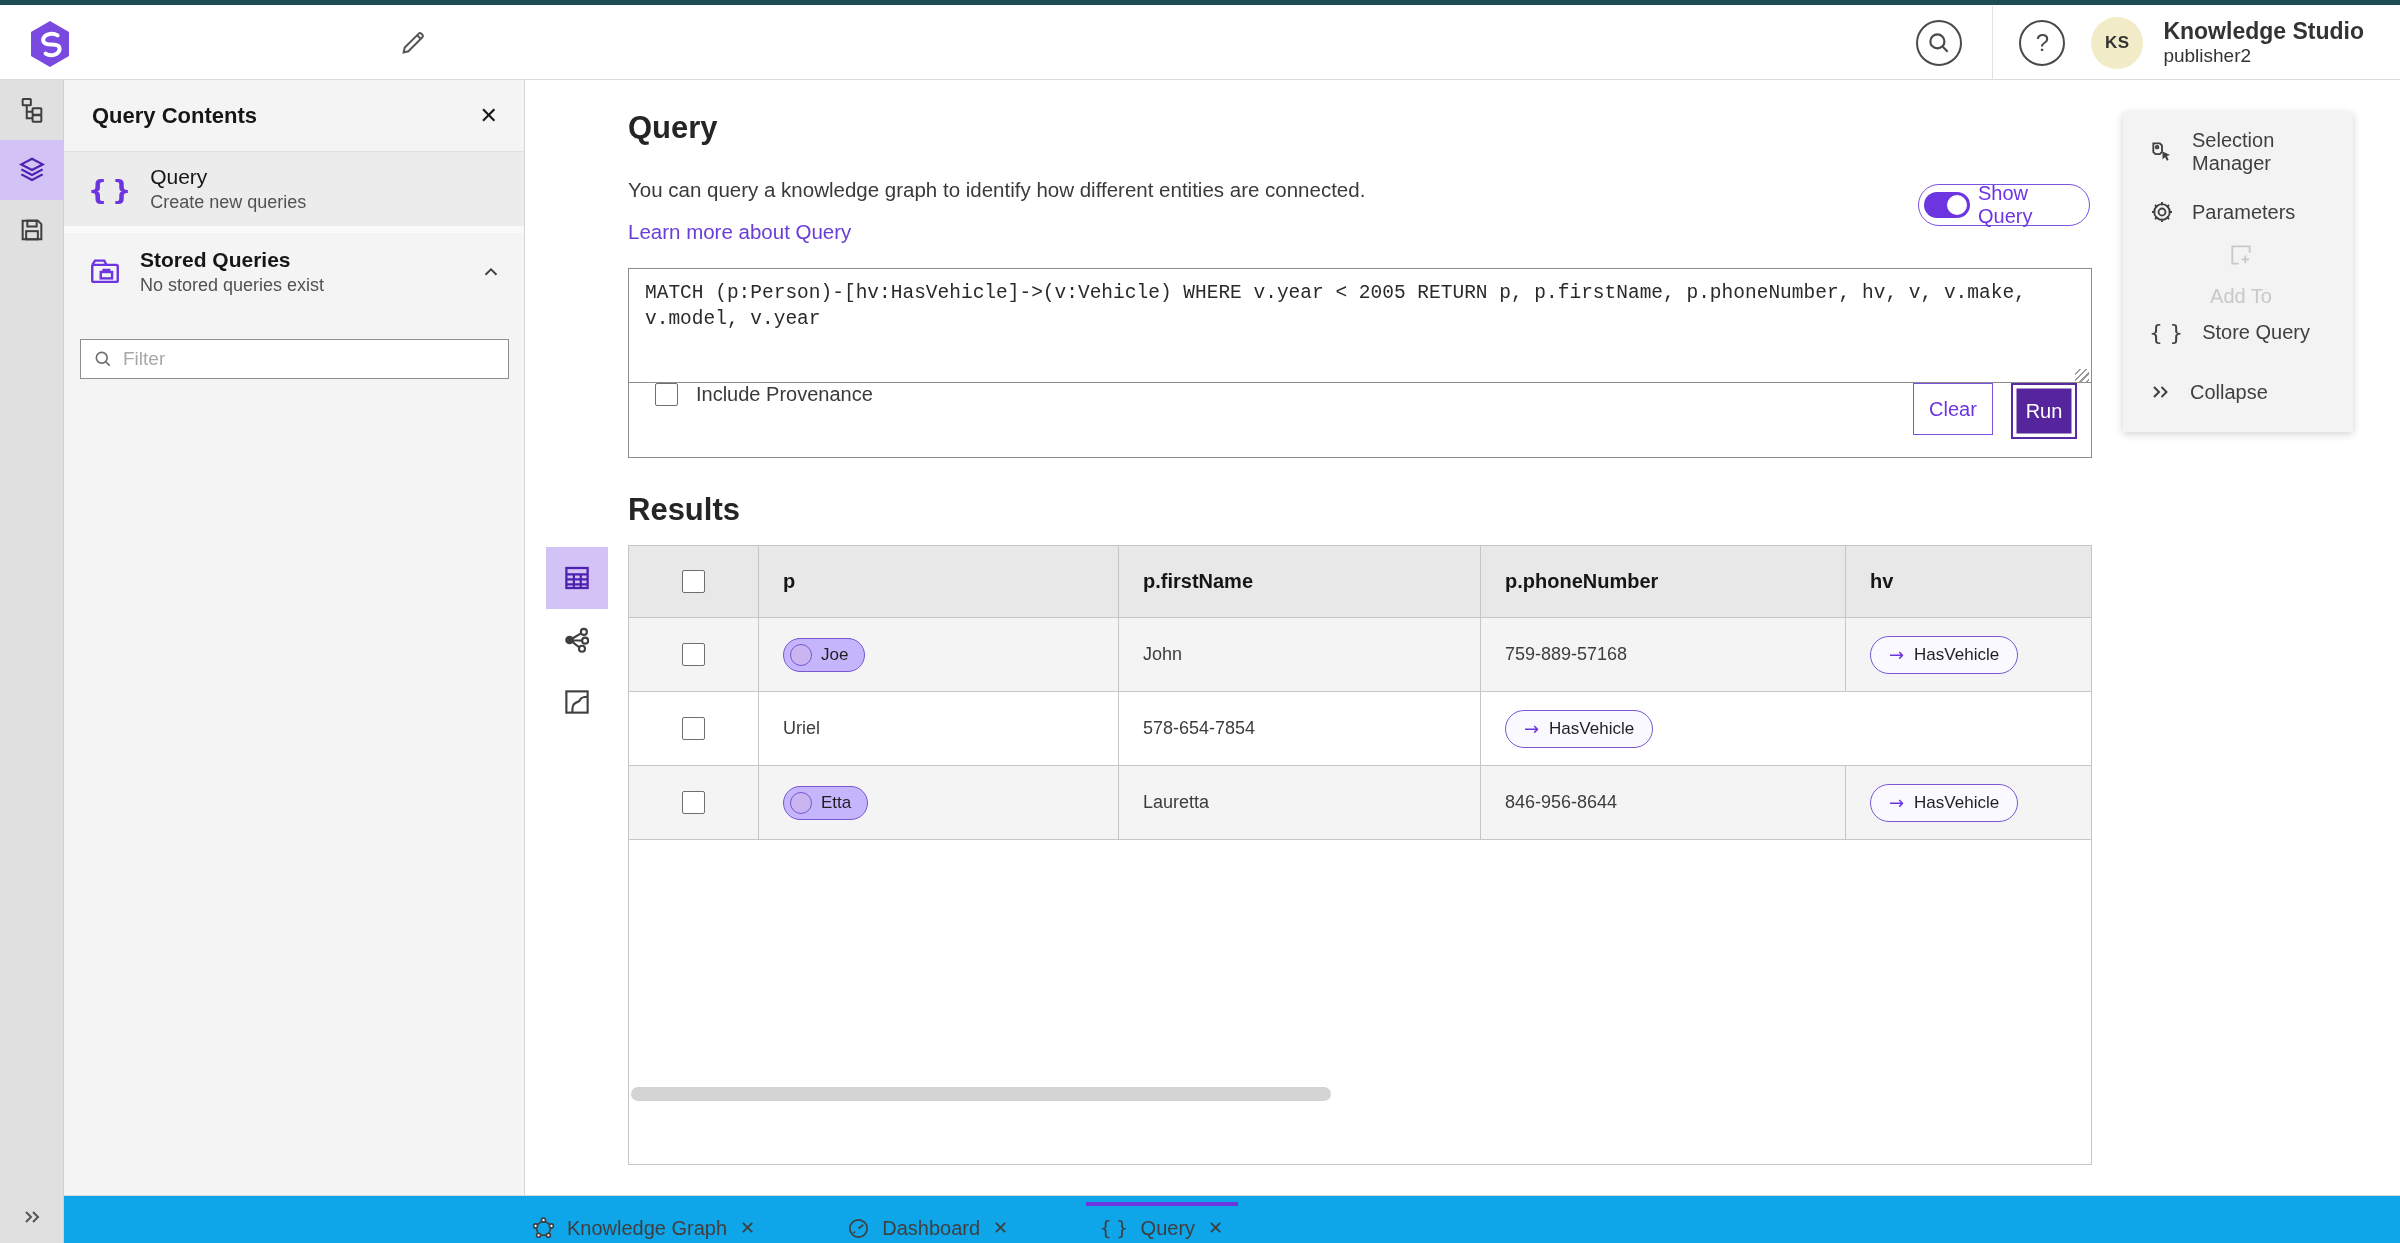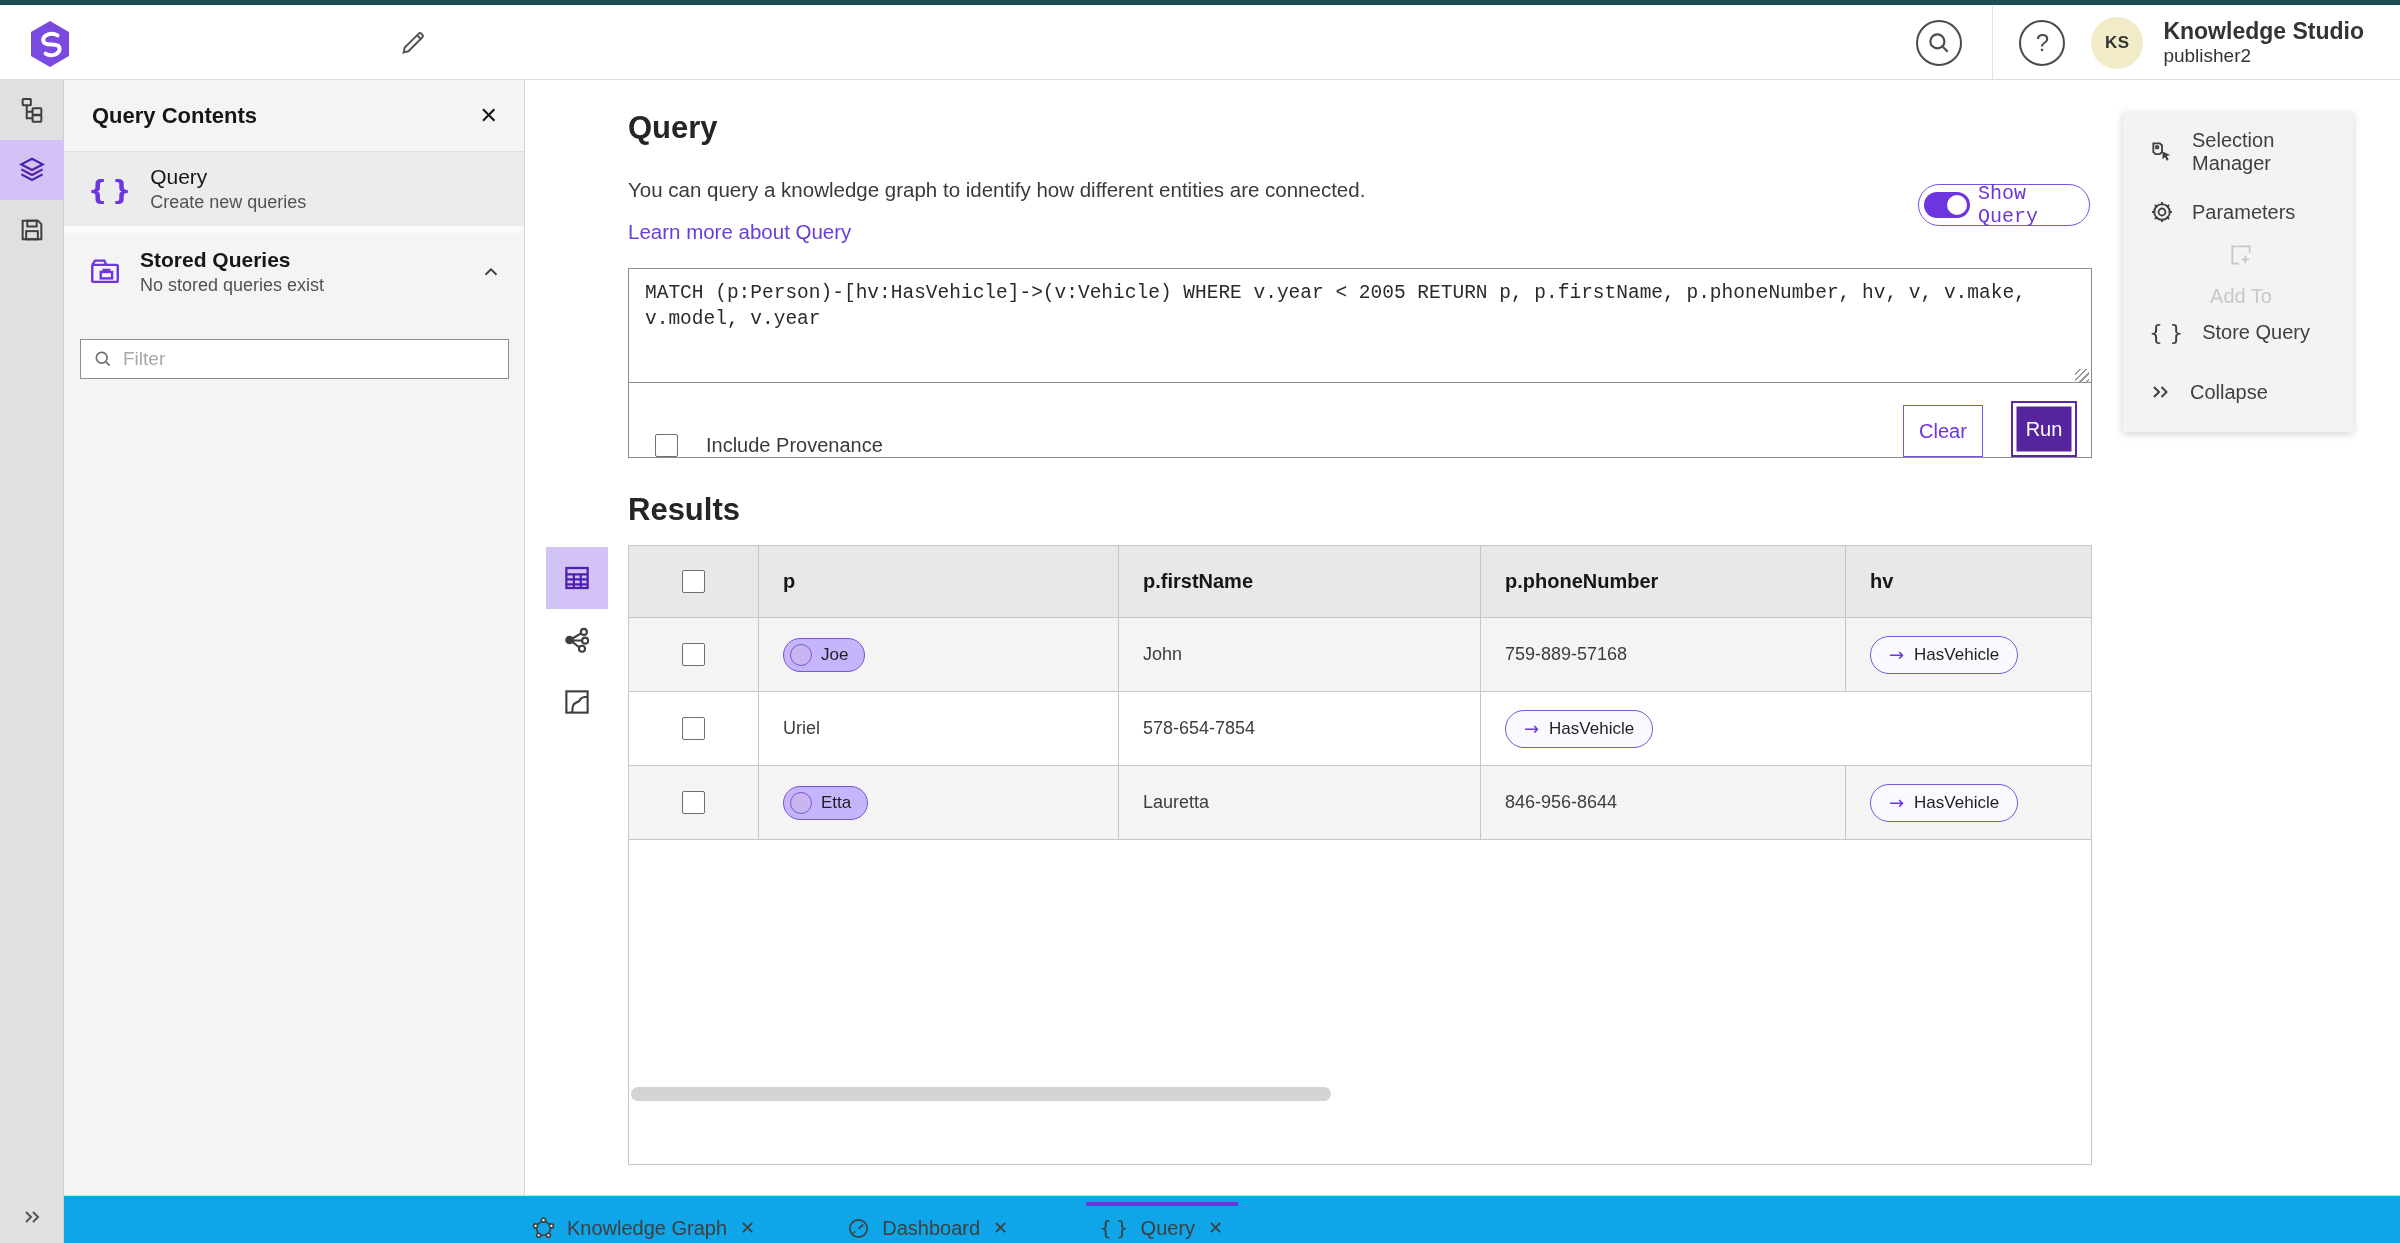--- a/index.html
+++ b/index.html
@@ -41,29 +41,29 @@
   .chev-btn { position:absolute; right:22px; top:28px; background:none; border:none; cursor:pointer; }
   .filter-wrap { margin:28px 15px 0 16px; height:40px; background:#fff; border:1px solid #8d8d8d; display:flex; align-items:center; padding:0 12px; gap:10px; }
   .filter-wrap input { border:none; outline:none; flex:1; font-size:19px; color:#3d3d3d; font-family:inherit; background:transparent; }
   .filter-wrap input::placeholder { color:#a8a8a8; }
 
   
   .main { position:absolute; left:525px; top:80px; width:1875px; height:1115px; background:#fff; }
   .h1 { position:absolute; left:628px; top:110px; font-size:31px; font-weight:bold; color:#252525; }
   .desc { position:absolute; left:628px; top:178px; font-size:20.5px; color:#3a3a3a; }
   .learn-link { position:absolute; left:628px; top:220px; font-size:20.5px; color:#6a3dd8; text-decoration:none; cursor:pointer; }
-  .show-pill { position:absolute; left:1918px; top:184px; width:172px; height:42px; border:1.5px solid #7b52e0; border-radius:21px; background:#fff; display:flex; align-items:center; gap:8px; padding:0 12px 0 5px; cursor:pointer;font-family:Liberation Mono, monospace; }
+  .show-pill { position:absolute; left:1918px; top:184px; width:172px; height:42px; border:1.5px solid #7b52e0; border-radius:21px; background:#fff; display:flex; align-items:center; gap:8px; padding:0 12px 0 5px; cursor:pointer; }
   .toggle-track { width:46px; height:26px; border-radius:13px; background:#6d35e0; position:relative; flex:0 0 auto; }
   .toggle-knob { position:absolute; right:3px; top:3px; width:20px; height:20px; border-radius:50%; background:#fff; }
   .show-pill span.lbl { font-size:20px; color:#6d35e0; }
 
   .query-box { position:absolute; left:628px; top:268px; width:1464px; border:1px solid #8d8d8d; background:#fff; }
   .query-text { display:block; width:100%; height:114px; border:none; border-bottom:1px solid #8d8d8d; outline:none; resize:none; padding:12px 16px; font-family:"Liberation Mono","DejaVu Sans Mono",monospace; font-size:19.5px; line-height:1.32; color:#2a2a2a; background:#fff; }
   .resize-glyph { position:absolute; right:2px; top:100px; width:14px; height:14px; background:repeating-linear-gradient(135deg,transparent 0 3px,#9a9a9a 3px 4.5px); cursor:nwse-resize; }
-  .action-row { height:74px; display:flex; align-items:flex-end; padding:0 14px 0 26px; gap:28px; }
+  .action-row { height:74px; display:flex; align-items:flex-start; padding:0 14px 0 26px; gap:18px; }
   .checkbox { width:23px; height:23px; border:1.5px solid #6f6f6f; border-radius:2px; background:#fff; cursor:pointer; flex:0 0 auto; }
   .cb-label { font-size:20px; color:#3a3a3a; }
   .spacer { flex:1; }
   .btn-clear { width:80px; height:52px; background:#fff; border:1.5px solid #7b52e0; color:#6d35e0; font-size:20px; cursor:pointer; font-family:inherit; }
   .btn-run { width:66px; height:56px; background:#56249c; border:2.5px solid #5a2aa6; box-shadow:inset 0 0 0 3.5px #fff; color:#fff; font-size:20px; cursor:pointer; font-family:inherit; }
 
   .h2 { position:absolute; left:628px; top:492px; font-size:31px; font-weight:bold; color:#252525; }
 
   
   .view-rail { position:absolute; left:546px; top:547px; width:62px; }

